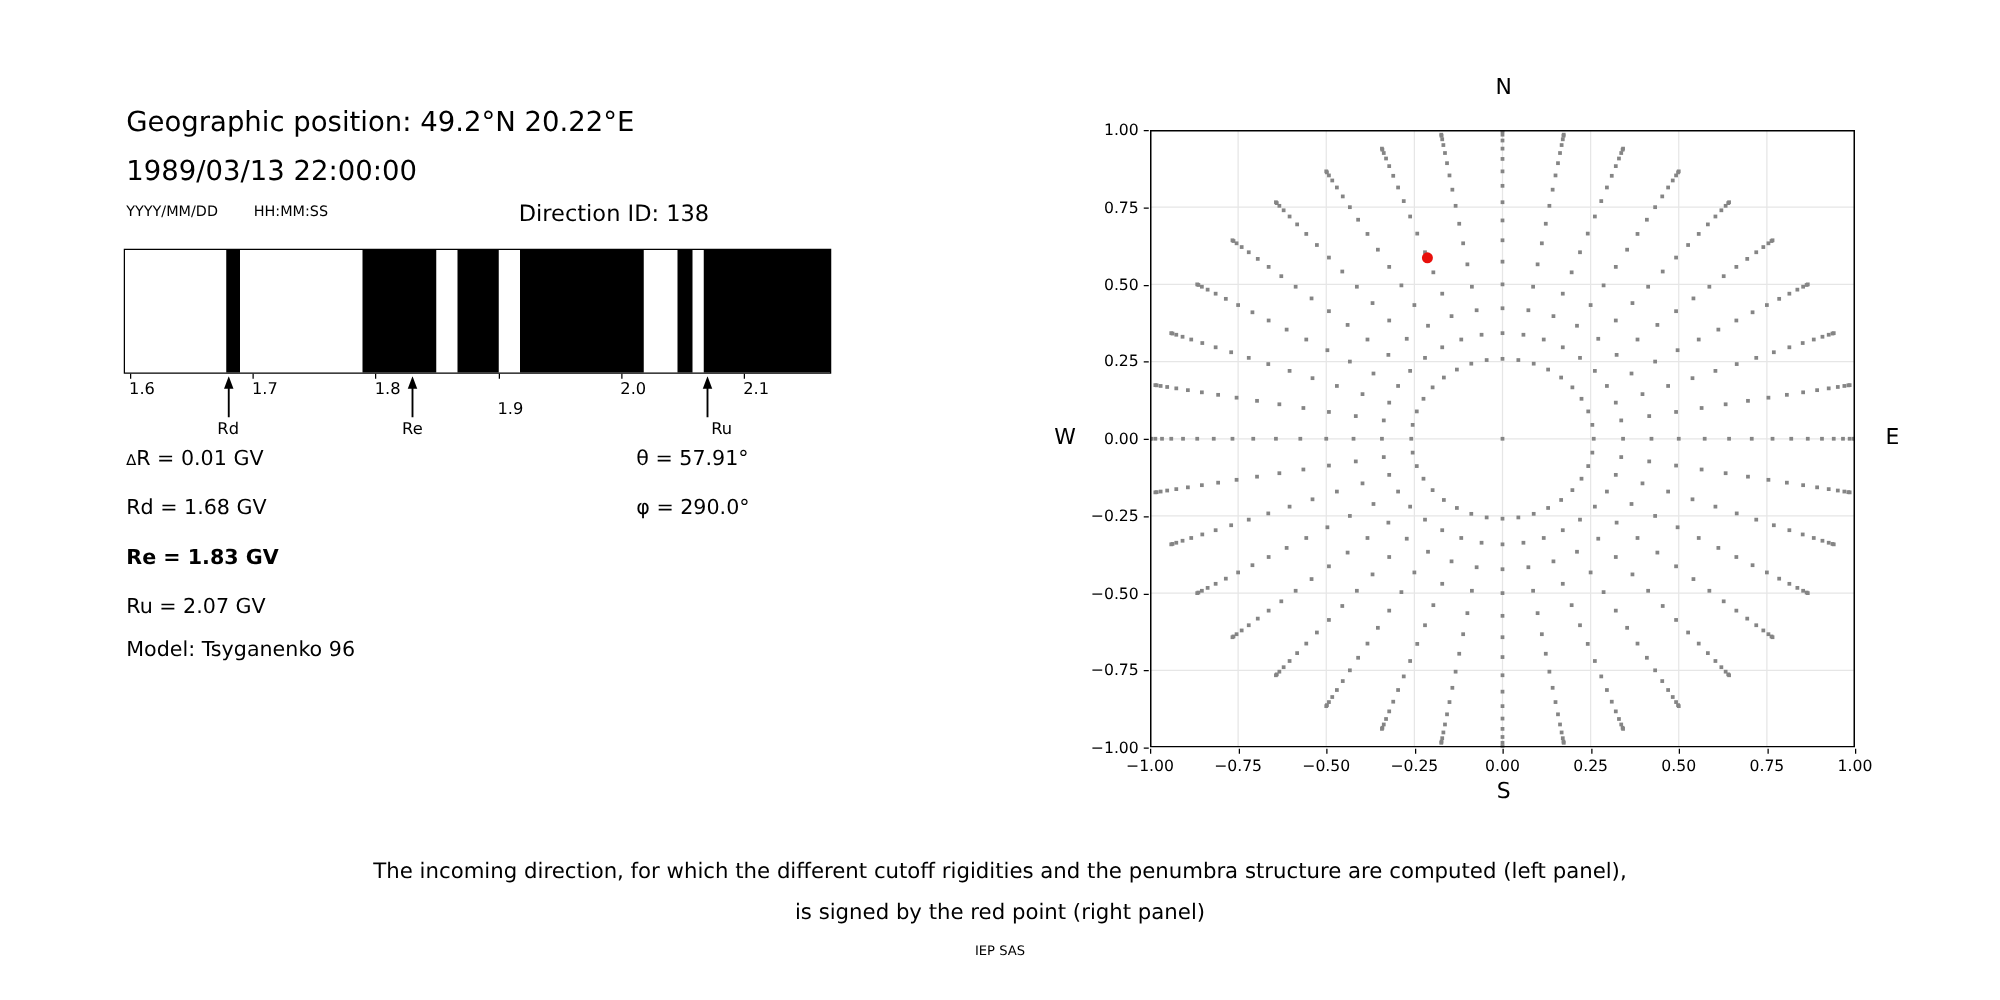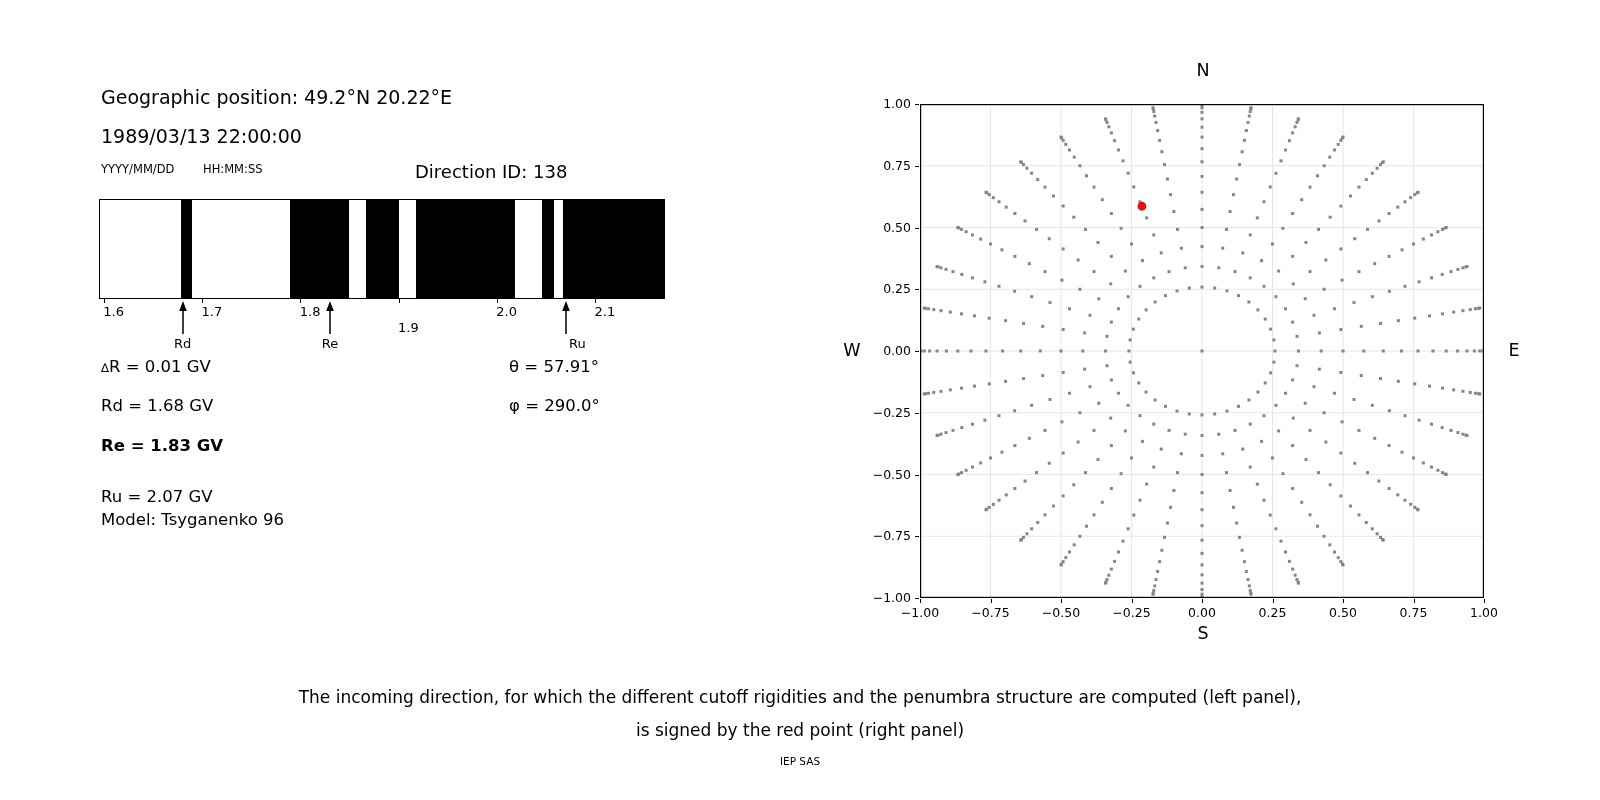--- a/index.html
+++ b/index.html
@@ -1,21 +1,21 @@
 <!DOCTYPE html>
 <html><head>
 <meta charset="utf-8">
 <style>
   html,body{margin:0;padding:0;background:#ffffff;}
   #fig{
     position:relative;width:1600px;height:800px;background:#ffffff;
     font-family:"DejaVu Sans",sans-serif;color:#000;overflow:hidden;
   }
   .abs{position:absolute;}
-  .txt-main{font-size:19px;white-space:pre;}
+  .txt-main{font-size:22px;white-space:pre;}
   .txt-small{font-size:11.5px;white-space:pre;}
   .txt-dirid{font-size:18px;white-space:pre;}
   .tick-label-left{font-size:13px;width:40px;margin-left:-20px;text-align:right;}
   .arrow-label{font-size:13px;width:40px;margin-left:-20px;text-align:center;}
   .tick-mark{background:#000;}
   .rt-xlabel{font-size:12.5px;width:60px;margin-left:-30px;text-align:center;}
   .rt-ylabel{font-size:12.5px;width:70px;text-align:right;}
   .compass{font-size:17.5px;width:40px;text-align:center;}
   .caption-line{left:0;width:1600px;text-align:center;font-size:17px;}
   .caption-credit{left:0;width:1600px;text-align:center;font-size:10.5px;}
@@ -686,21 +686,21 @@
     </svg>
     <div class="arrow-label abs" style="left: 329.923px; top: 336px; position: absolute;">Re</div>
     <svg width="14" height="33" style="position: absolute; left: 558.742px; top: 301px;">
       <polygon points="7,0 3.2,10 10.8,10" fill="#000"></polygon>
       <rect x="6.25" y="8" width="1.5" height="25" fill="#000"></rect>
     </svg>
     <div class="arrow-label abs" style="left: 565.742px; top: 336px; position: absolute; text-align: right;">Ru</div>
     <div class="info-line delta-line" style="top: 357px; left: 101px; position: absolute;">∆R = 0.01 GV</div>
     <div class="info-line" style="top: 396.3px; left: 101px; position: absolute;">Rd = 1.68 GV</div>
     <div class="info-line" style="top: 435.6px; left: 101px; position: absolute; font-weight: bold;">Re = 1.83 GV</div>
-    <div class="info-line" style="top: 474.9px; left: 101px; position: absolute; margin-top: 12px;">Ru = 2.07 GV</div>
+    <div class="info-line" style="top: 474.9px; left: 101px; position: absolute;">Ru = 2.07 GV</div>
     <div class="info-line" style="top: 510px; left: 101px; position: absolute;">Model: Tsyganenko 96</div>
     <div class="tick-mark" style="left: 920px; top: 599px; width: 1px; height: 4px; position: absolute;"></div>
     <div class="rt-xlabel abs" style="left: 920px; top: 605px; position: absolute;">−1.00</div>
     <div class="tick-mark" style="left: 990.5px; top: 599px; width: 1px; height: 4px; position: absolute;"></div>
     <div class="rt-xlabel abs" style="left: 990.5px; top: 605px; position: absolute;">−0.75</div>
     <div class="tick-mark" style="left: 1061px; top: 599px; width: 1px; height: 4px; position: absolute;"></div>
     <div class="rt-xlabel abs" style="left: 1061px; top: 605px; position: absolute;">−0.50</div>
     <div class="tick-mark" style="left: 1131.5px; top: 599px; width: 1px; height: 4px; position: absolute;"></div>
     <div class="rt-xlabel abs" style="left: 1131.5px; top: 605px; position: absolute;">−0.25</div>
     <div class="tick-mark" style="left: 1202px; top: 599px; width: 1px; height: 4px; position: absolute;"></div>

